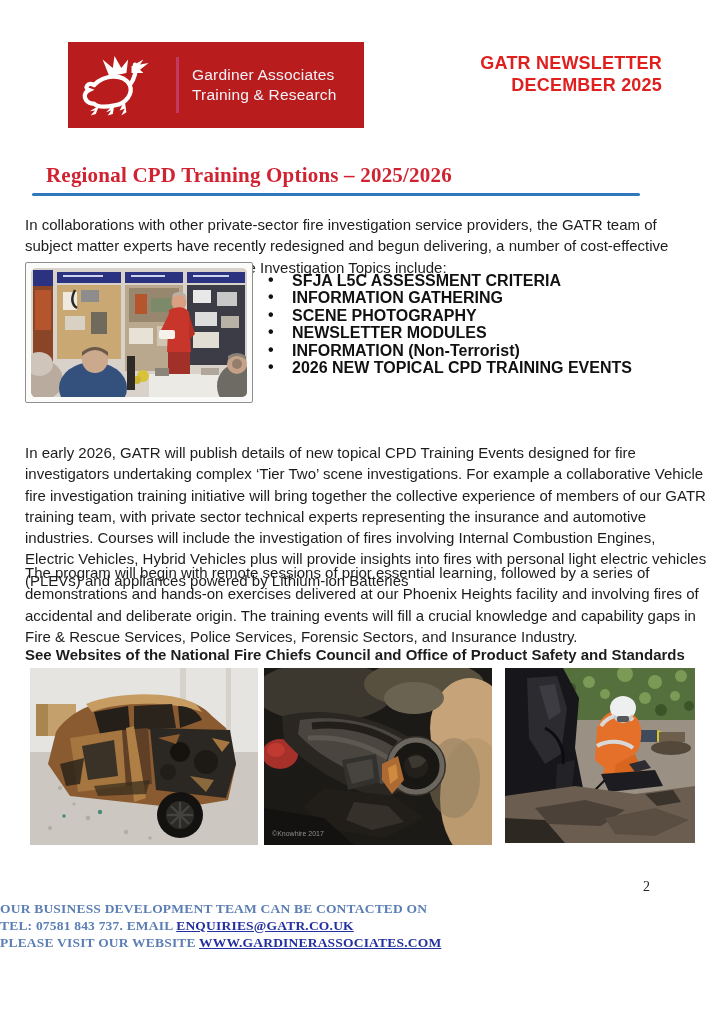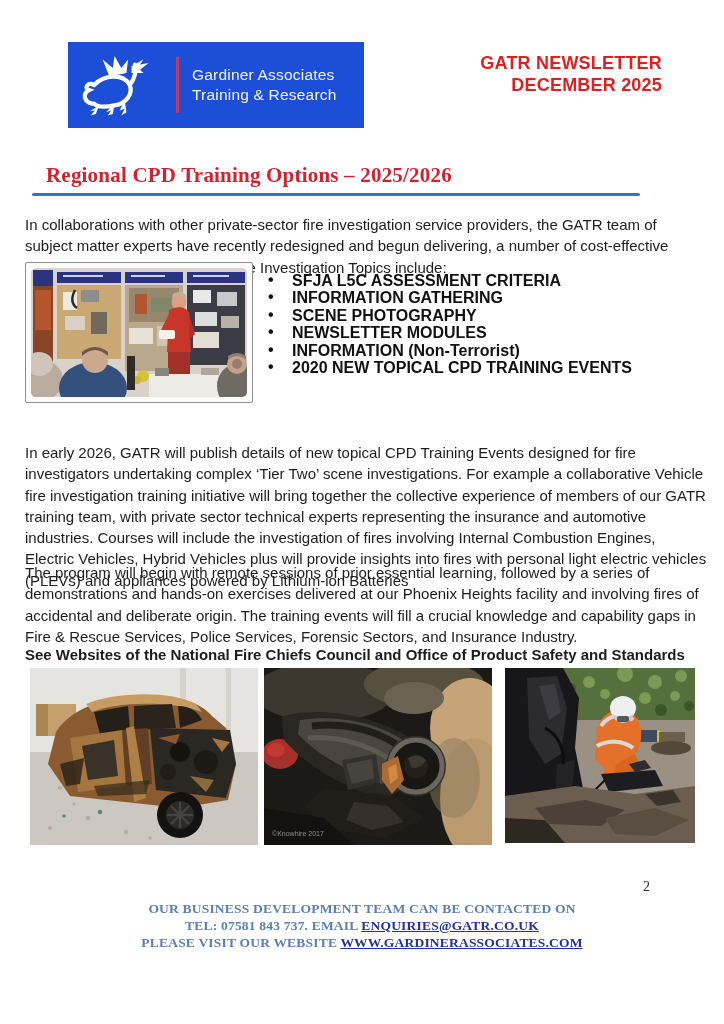--- a/index.html
+++ b/index.html
@@ -5,21 +5,21 @@
   html,body { margin:0; padding:0; background:#ffffff; }
   .page {
     position:relative; width:724px; height:1024px; background:#ffffff;
     font-family:"Liberation Sans", sans-serif; color:#1c1c1c; overflow:hidden;
     margin:0 auto;
   }
 
   
   .logo-box {
     position:absolute; left:68px; top:42px; width:296px; height:86px;
-    background:#1d4ed8; display:flex; align-items:center;
+    background:#b91c1c; display:flex; align-items:center;
   }
   .logo-dragon { width:86px; height:68px; margin-left:12px; flex:0 0 auto; }
   .logo-divider { width:3px; height:56px; background:#c23a62; margin:0 13px 0 10px; flex:0 0 auto; }
   .logo-text { color:#f2f3f8; font-size:15.5px; line-height:1.3; letter-spacing:.2px; font-weight:500; }
 
   .newsletter {
     position:absolute; right:62px; top:52px; text-align:right;
     color:#e01f1f; font-weight:bold; font-size:18px; line-height:22px; letter-spacing:.2px;
   }
 
@@ -58,21 +58,21 @@
   .photo-car  { left:30px;  top:668px; width:228px; height:177px; }
   .photo-cable{ left:264px; top:668px; width:228px; height:177px; }
   .photo-inv  { left:505px; top:668px; width:190px; height:175px; }
 
   
   .page-number {
     position:absolute; left:643px; top:879px; font-family:"Liberation Serif", serif;
     font-size:14px; color:#222;
   }
   .footer {
-    position:absolute; left:0; top:901px; width:724px; text-align:center;
+    position:absolute; left:0; top:901px; width:724px; 
     font-family:"Liberation Serif", serif; font-weight:bold;
     font-size:13.5px; line-height:16.8px; color:#5b7fb5; letter-spacing:.2px;
   }
   .footer a { color:#2230a0; text-decoration:underline; cursor:pointer; }
 </style>
 </head>
 <body>
 
 <div class="page">
 
@@ -179,21 +179,21 @@
       <circle cx="206" cy="96" r="5" fill="#3a3a3a" opacity=".35"></circle>
     </svg>
   </div>
 
   <ul class="topics">
     <li>SFJA L5C ASSESSMENT CRITERIA</li>
     <li>INFORMATION GATHERING</li>
     <li>SCENE PHOTOGRAPHY</li>
     <li>NEWSLETTER MODULES</li>
     <li>INFORMATION (Non-Terrorist)</li>
-    <li>2020 NEW TOPICAL CPD TRAINING EVENTS</li>
+    <li>2026 NEW TOPICAL CPD TRAINING EVENTS</li>
   </ul>
 
   <p class="para para-2026">In early 2026, GATR will publish details of new topical CPD Training Events designed for fire investigators undertaking complex ‘Tier Two’ scene investigations. For example a collaborative Vehicle fire investigation training initiative will bring together the collective experience of members of our GATR training team, with private sector technical experts representing the insurance and automotive industries. Courses will include the investigation of fires involving Internal Combustion Engines, Electric Vehicles, Hybrid Vehicles plus will provide insights into fires with personal light electric vehicles (PLEVs) and appliances powered by Lithium-ion Batteries</p>
   <p class="para para-prog">The program will begin with remote sessions of prior essential learning, followed by a series of demonstrations and hands-on exercises delivered at our Phoenix Heights facility and involving fires of accidental and deliberate origin. The training events will fill a crucial knowledge and capability gaps in Fire &amp; Rescue Services, Police Services, Forensic Sectors, and Insurance Industry.</p>
   <p class="para see-line">See Websites of the National Fire Chiefs Council and Office of Product Safety and Standards</p>
 
   <div class="strip-photo photo-car">
     <svg width="228" height="177" viewBox="0 0 228 177">
       <rect width="228" height="177" fill="#e6e4e0"></rect>
       <rect x="150" y="0" width="6" height="70" fill="#d5d2cc"></rect>

